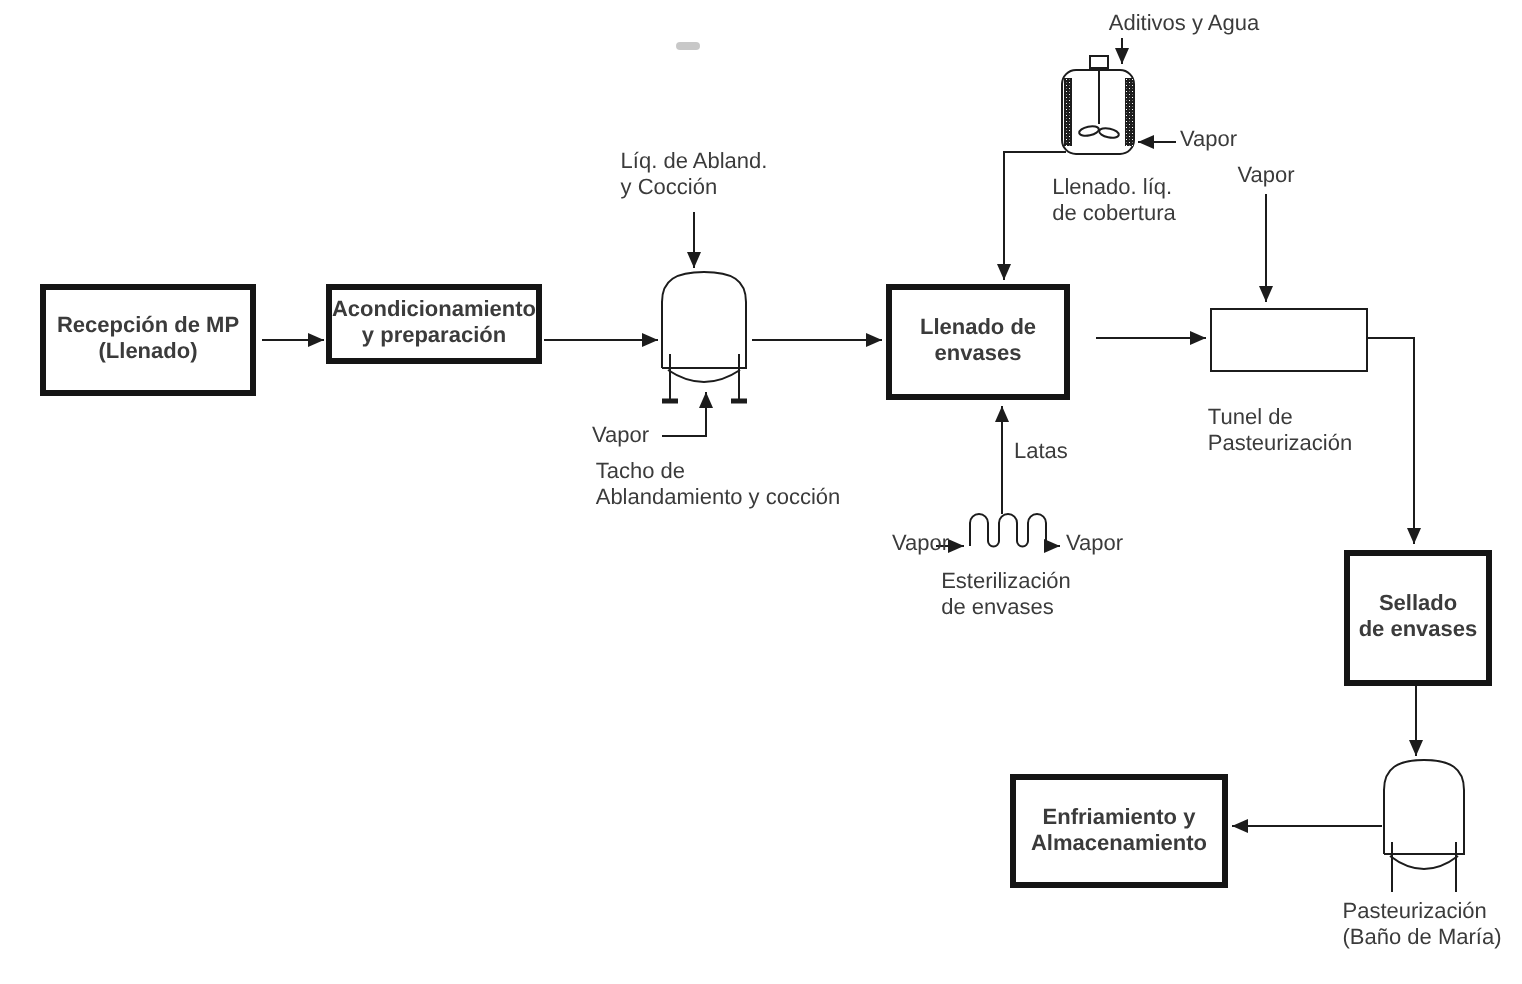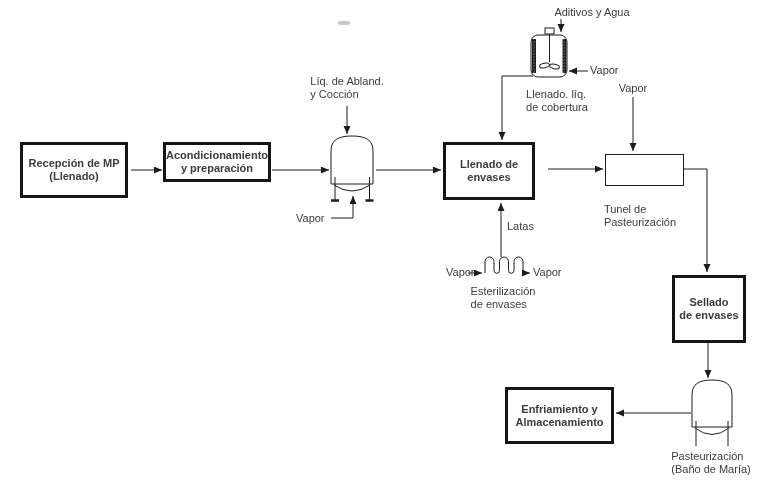--- a/index.html
+++ b/index.html
@@ -120,20 +120,24 @@
 
   <div class="flabel" style="left:347px;top:75px">
     <span>Líq. de Abland.</span>
     <span>y Cocción</span>
   </div>
 
   <div class="flabel anch-left" style="left:296px;top:212px">
     <span>Vapor</span>
   </div>
 
+  <div class="flabel" style="left:359px;top:230px">
+    <span>Tacho de</span>
+    <span>Ablandamiento y cocción</span>
+  </div>
 
   <div class="flabel" style="left:592px;top:6px">
     <span>Aditivos y Agua</span>
   </div>
 
   <div class="flabel anch-left" style="left:590px;top:64px">
     <span>Vapor</span>
   </div>
 
   <div class="flabel" style="left:557px;top:88px">

